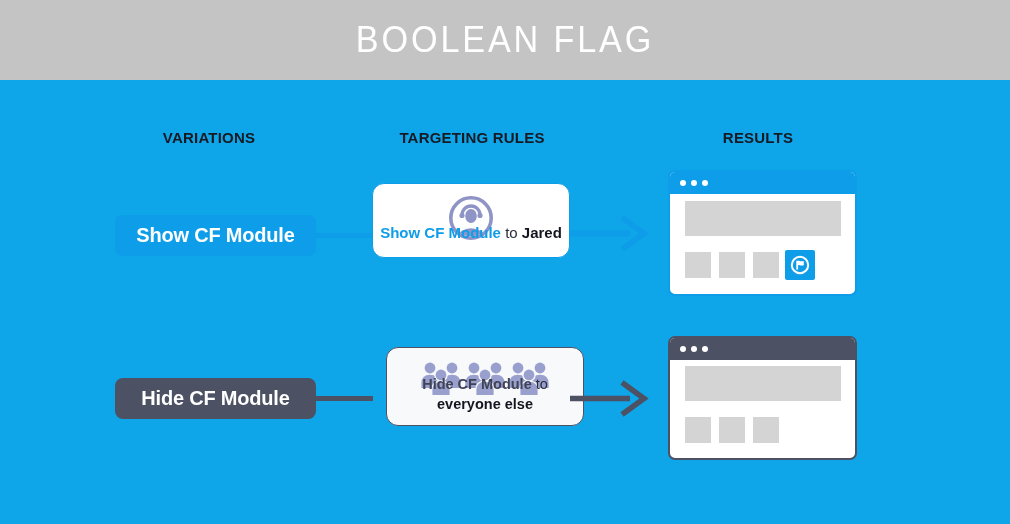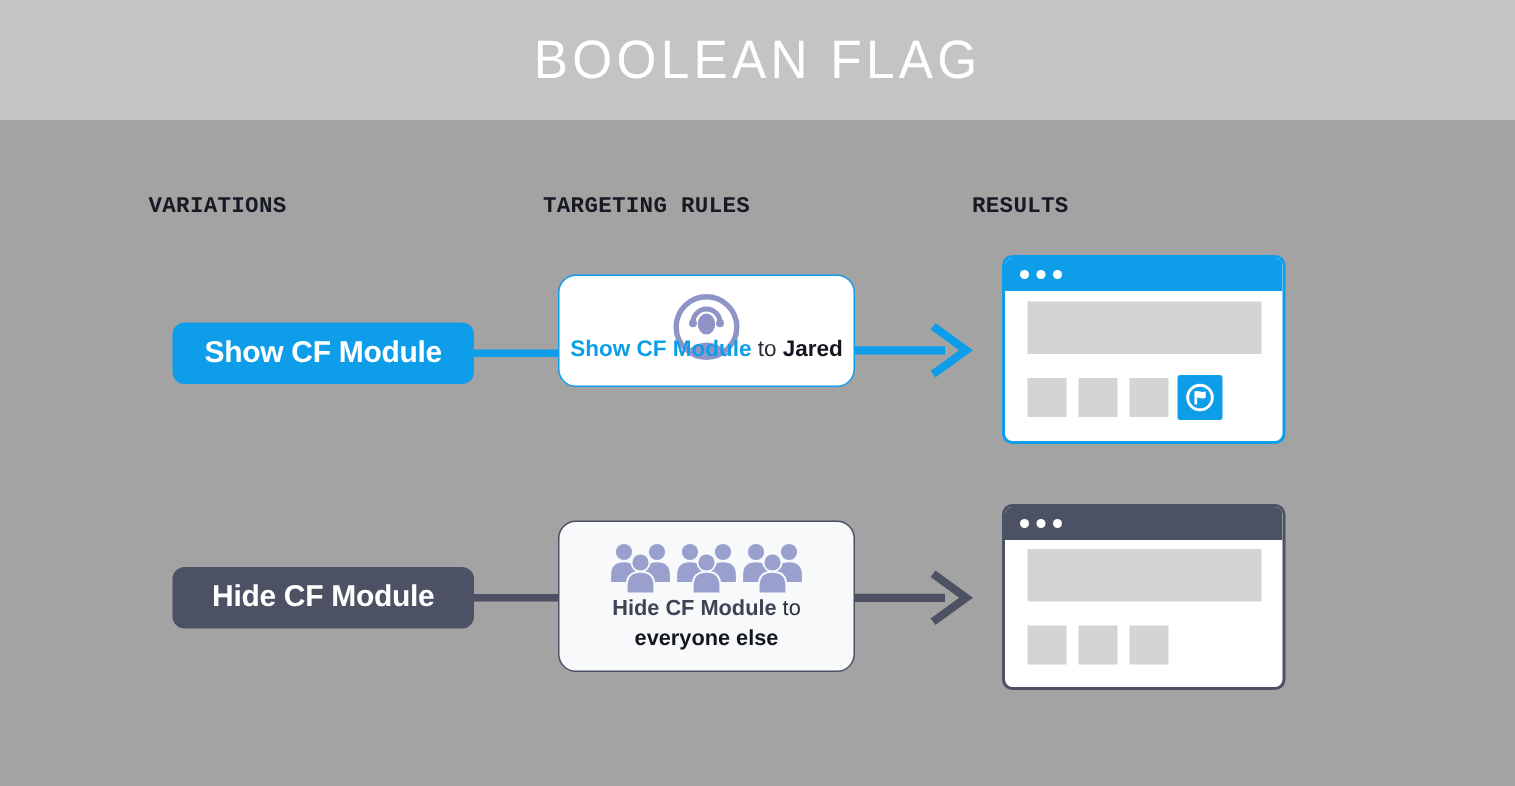--- a/index.html
+++ b/index.html
@@ -1,44 +1,44 @@
 <!DOCTYPE html>
 <html><head>
 <meta charset="utf-8">
 <style>
   html,body{margin:0;padding:0;background:#fff;}
   .stage{
-    position:relative;width:1010px;height:524px;background:#a3a3a3;
+    position:relative;width:1010px;height:524px;background:#0ea5e9;
     font-family:"Liberation Sans",sans-serif;overflow:hidden;
   }
   
   .header{position:absolute;top:0;left:0;width:100%;height:80px;background:#c4c4c4;
     display:flex;align-items:center;justify-content:center;}
   .header h1{margin:0;color:#ffffff;font-size:36px;font-weight:400;letter-spacing:3px;
     transform:scaleX(.95);}
   
-  .col-label{position:absolute;top:129px;width:220px;
-    font-size:15px;font-weight:700;color:#171923;letter-spacing:.2px;font-family:Liberation Mono, monospace;}
+  .col-label{position:absolute;top:129px;width:220px;text-align:center;
+    font-size:15px;font-weight:700;color:#171923;letter-spacing:.2px;}
   .col-variations{left:99px;}
   .col-targeting{left:362px;}
   .col-results{left:648px;}
   
   .pill{position:absolute;left:115px;width:201px;height:41px;border-radius:8px;
     color:#fff;font-weight:700;font-size:20px;display:flex;align-items:center;
     justify-content:center;letter-spacing:-.2px;}
   .pill-show{top:215px;background:#0e9de8;}
   .pill-hide{top:378px;background:#4c5164;}
   
   .connector{position:absolute;left:315px;width:58px;height:5px;}
   .conn-show{top:233px;background:#0e9de8;}
   .conn-hide{top:396px;background:#4c5164;}
   
   .rule-card{position:absolute;left:372px;width:198px;border-radius:12px;box-sizing:border-box;}
   .card-show{top:183px;height:75px;background:#ffffff;border:1.5px solid #0e9de8;}
-  .card-hide{top:347px;height:101px;background:#f8f9fb;border:1.5px solid #4c5164;}
+  .card-hide{top:347px;height:79px;background:#f8f9fb;border:1.5px solid #4c5164;margin-left:14px;}
   .rule-icon{position:absolute;top:10px;left:50%;transform:translateX(-50%);line-height:0;}
   .card-hide .rule-icon{top:13px;}
   .rule-text{position:absolute;bottom:16px;left:0;width:100%;text-align:center;
     font-size:15px;color:#2a2d38;}
   .card-hide .rule-text{bottom:11px;font-size:14.5px;line-height:20px;}
   .flag-ref{font-weight:700;}
   .card-show .flag-ref{color:#0e9de8;}
   .card-hide .flag-ref{color:#3f4355;}
   .conn-word{font-weight:400;color:#2a2d38;}
   .audience{font-weight:700;color:#14161f;}

